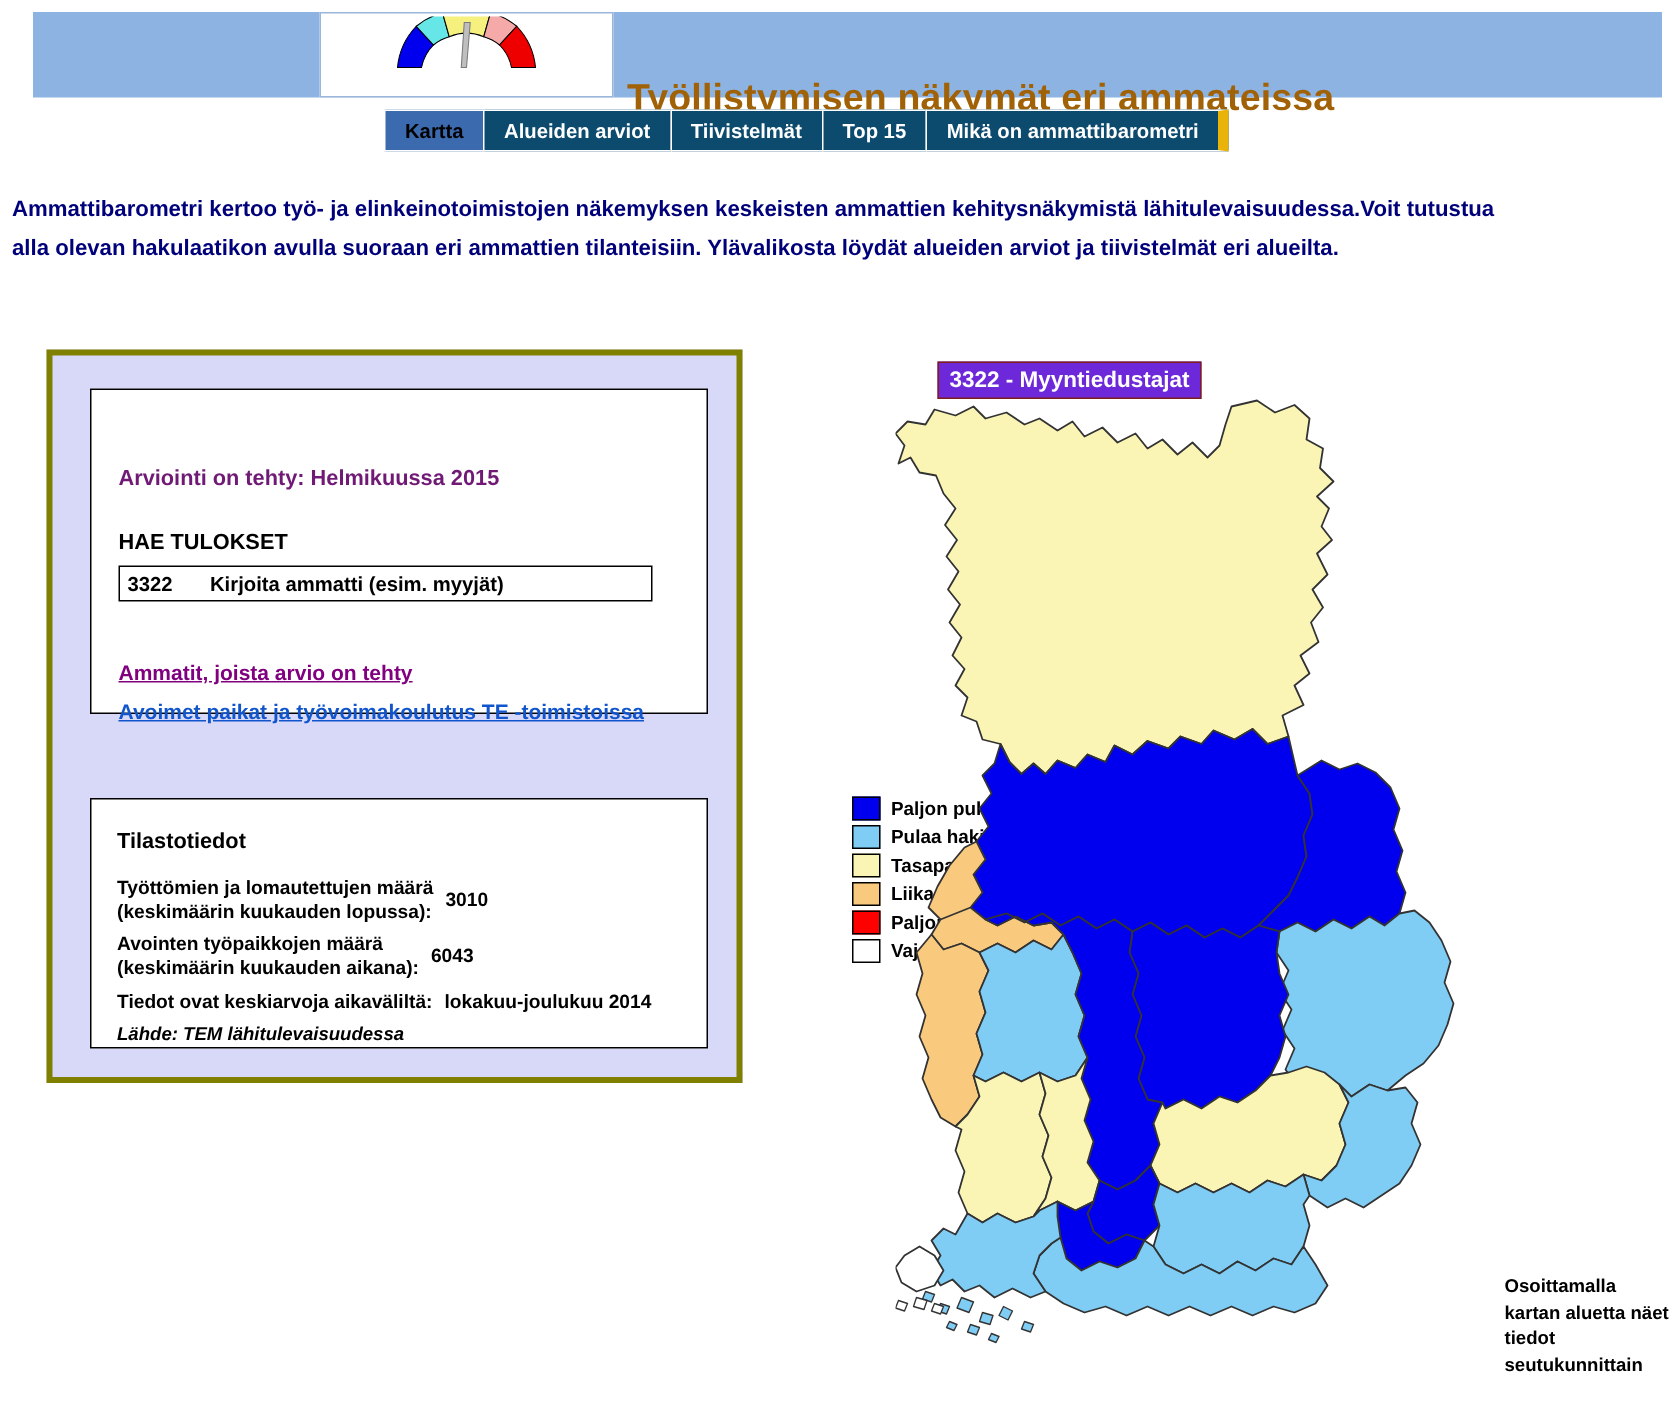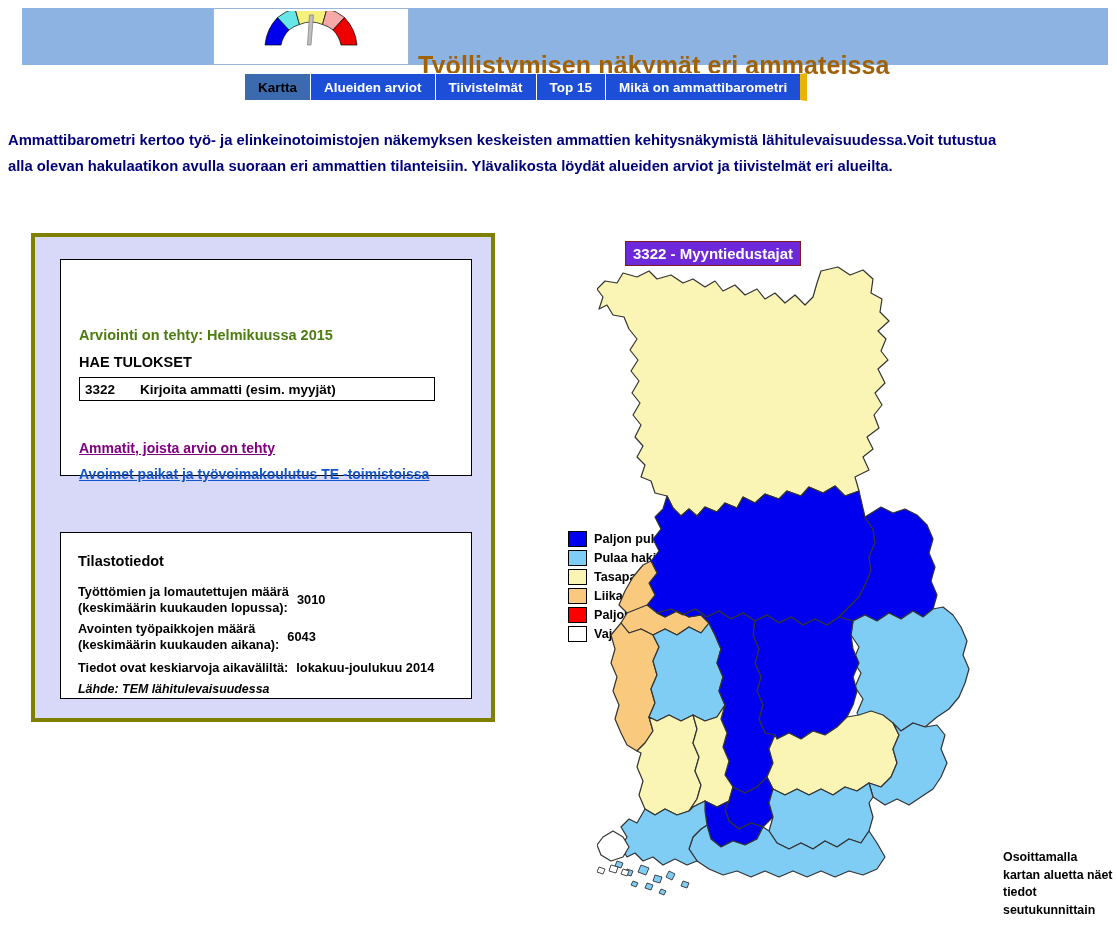--- a/index.html
+++ b/index.html
@@ -61,28 +61,28 @@
     font-weight: bold;
     color: #a16207;
     white-space: nowrap;
     letter-spacing: 0.1px;
     margin-top: 25px;
   }
 
   
   #nav {
     position: absolute;
-    left: 244px;
+    left: 256px;
     top: 73px;
     display: flex;
     height: 28px;
     justify-content: center;
   }
   .tab {
-    background: #1d4ed8;
+    background: #0c4a6e;
     border: 1px solid #ffffff;
     border-right: none;
     color: #ffffff;
     font-size: 13.5px;
     font-weight: bold;
     display: flex;
     align-items: center;
     justify-content: center;
     padding: 0 13px;
     box-sizing: border-box;
@@ -134,24 +134,24 @@
   #stats-box {
     left: 25px;
     top: 295px;
     width: 412px;
     height: 167px;
   }
 
   .eval-line {
     position: absolute;
     left: 18px;
-    top: 67px;
+    top: 51px;
     font-size: 14.5px;
     font-weight: bold;
-    color: #4d7c0f;
+    color: #701a75;
     white-space: nowrap;
   }
   .hae-label {
     position: absolute;
     left: 18px;
     top: 94px;
     font-size: 14.5px;
     font-weight: bold;
     color: #000000;
   }

